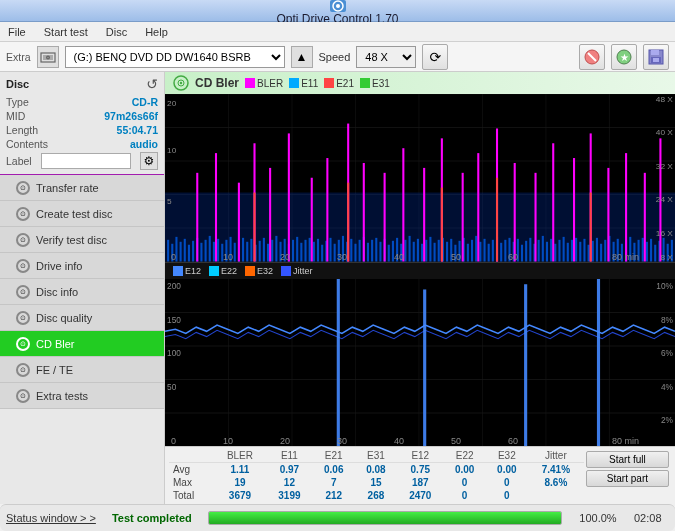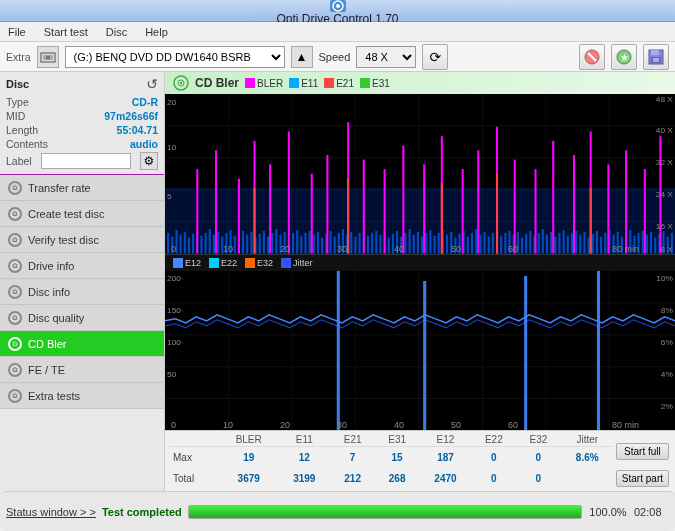--- a/index.html
+++ b/index.html
@@ -84,41 +84,41 @@
     .disc-val { color: #0080c0; font-size: 10.5px; font-weight: bold; }
     .label-row { display: flex; align-items: center; justify-content: space-between; margin-top: 2px; }
     .label-input { border: 1px solid #aaa; background: white; width: 90px; height: 16px; font-size: 10px; }
 
     
     .nav-items { flex: 1; display: flex; flex-direction: column; }
     .nav-item {
       height: 26px;
       display: flex;
       align-items: center;
-      padding: 0 8px;
+      padding: 0 16px;
       cursor: pointer;
       background: #d8d8d8;
       border-bottom: 1px solid #c5c5c5;
       color: #333;
       font-size: 11px;
       gap: 6px;
     }
     .nav-item.active { background: #22cc22; color: white; }
     .nav-item .nav-icon { width: 14px; height: 14px; border-radius: 50%; border: 2px solid #888; display: flex; align-items: center; justify-content: center; font-size: 7px; }
     .nav-item.active .nav-icon { border-color: white; }
 
     
     .statusbar {
-      height: 40px;
+      height: 27px;
       background: #e8e8e8;
       border-top: 1px solid #ccc;
       display: flex;
       align-items: center;
       padding: 0 6px;
-      gap: 6px;
+      gap: 16px;
       width: 100%;
       border-radius: 6px;
     }
     .status-window { font-size: 11px; color: #333; cursor: pointer; text-decoration: underline; }
     .status-text { font-size: 11px; color: #006600; font-weight: bold; }
     .progress-bar-outer { flex: 1; height: 14px; background: #ccc; border: 1px solid #aaa; border-radius: 2px; overflow: hidden; }
     .progress-bar-inner { height: 100%; background: linear-gradient(to bottom, #44ee44, #22aa22); width: 100%; }
     .progress-pct { font-size: 11px; color: #333; min-width: 40px; text-align: center; }
     .time-display { font-size: 11px; color: #333; min-width: 35px; }
 
@@ -159,24 +159,23 @@
       color: #0060a0;
       font-weight: bold;
     }
     .data-table td.row-label { color: #444; font-weight: normal; text-align: left; }
     .start-btns { display: flex; flex-direction: column; gap: 2px; padding: 2px; }
     .start-btn {
       background: linear-gradient(to bottom, #f0f0f0, #d8d8d8);
       border: 1px solid #aaa;
       border-radius: 2px;
       font-size: 10px;
-      padding: 2px 5px;
+      padding: 2px 20px;
       cursor: pointer;
       white-space: nowrap;
-      margin-top: 8px;
     }
     .outer-wrapper {
       display: flex;
       flex-direction: column;
       height: 531px;
     }
     .content-area {
       display: flex;
       flex: 1;
       overflow: hidden;
@@ -654,20 +653,31 @@
                 <th>E21</th>
                 <th>E31</th>
                 <th>E12</th>
                 <th>E22</th>
                 <th>E32</th>
                 <th>Jitter</th>
               </tr>
             </thead>
             <tbody>
               <tr>
+                <td class="row-label">Avg</td>
+                <td>1.11</td>
+                <td>0.97</td>
+                <td>0.06</td>
+                <td>0.08</td>
+                <td>0.75</td>
+                <td>0.00</td>
+                <td>0.00</td>
+                <td>7.41%</td>
+              </tr>
+              <tr>
                 <td class="row-label">Max</td>
                 <td>19</td>
                 <td>12</td>
                 <td>7</td>
                 <td>15</td>
                 <td>187</td>
                 <td>0</td>
                 <td>0</td>
                 <td>8.6%</td>
               </tr>

